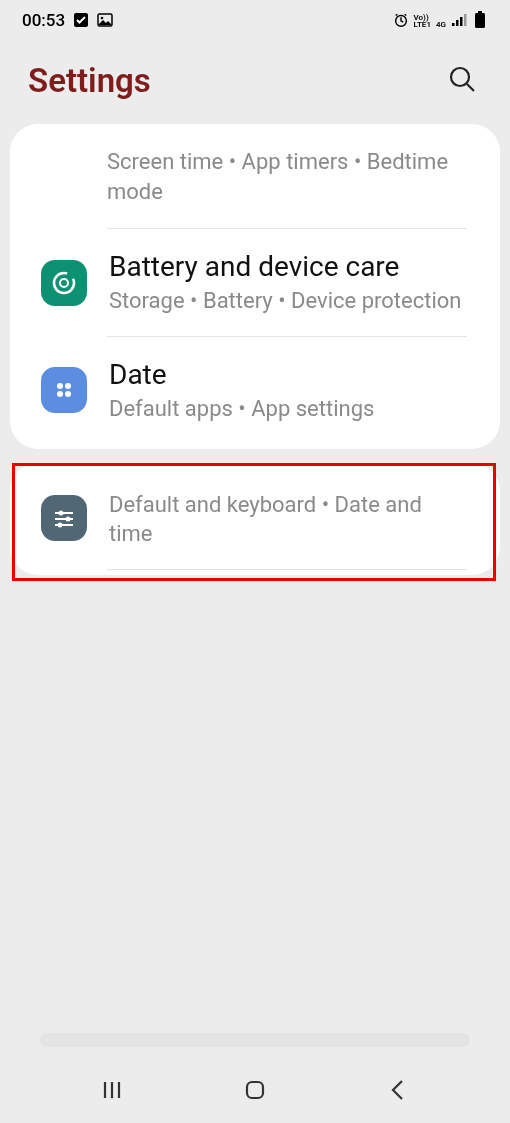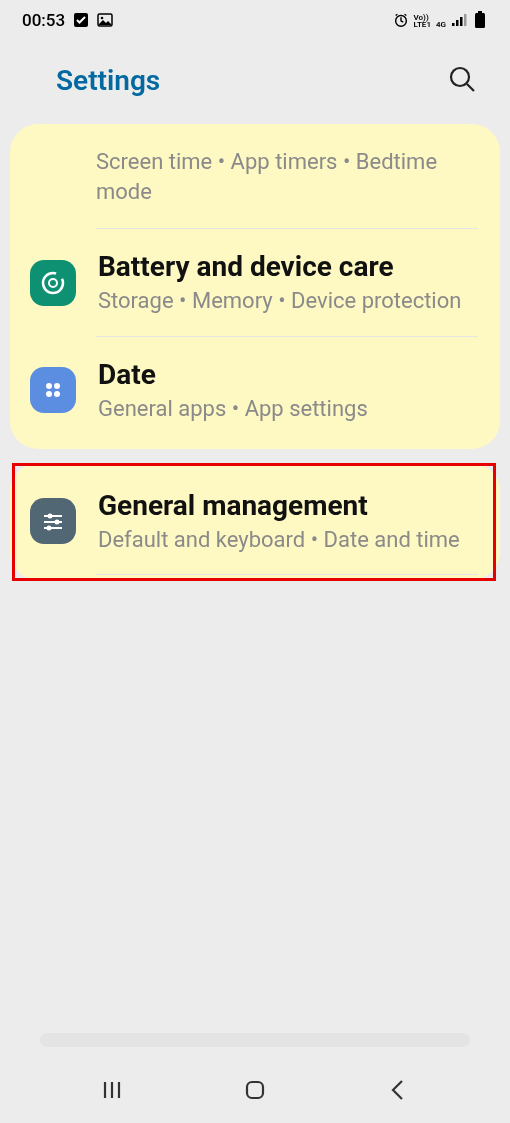--- a/index.html
+++ b/index.html
@@ -24,39 +24,38 @@
     .status-left { display: flex; align-items: center; gap: 8px; }
     .status-right { display: flex; align-items: flex-end; gap: 5px; }
     .status-icon { width: 16px; height: 16px; display: inline-flex; align-items: center; justify-content: center; }
     .header {
       padding: 20px 28px 24px 28px;
       display: flex;
       align-items: center;
       justify-content: space-between;
     }
     .header-title {
-      font-size: 28px;
+      font-size: 33px;
       font-weight: 600;
-      color: #0369a1;
-      margin-left: 28px;
+      color: #7f1d1d;
     }
     .search-btn {
       width: 40px;
       height: 40px;
       display: flex;
       align-items: center;
       justify-content: center;
       background: transparent;
       border: none;
     }
     .card {
-      background: #fef9c3;
+      background: #ffffff;
       border-radius: 28px;
       margin: 0 10px 14px 10px;
-      padding: 5px 0;
+      padding: 5px 11px;
     }
     .list-item {
       display: flex;
       align-items: center;
       padding: 20px 20px 20px 20px;
       gap: 22px;
     }
     .list-item-noicon {
       padding-left: 86px;
       display: block;
@@ -73,21 +72,21 @@
       justify-content: center;
       flex-shrink: 0;
     }
     .icon-teal { background: #0d9172; }
     .icon-blue { background: #5b8de0; }
     .icon-slate { background: #516773; }
     .icon-green { background: #128a3e; }
     .item-content { flex: 1; }
     .item-title {
       font-size: 28px;
-      font-weight: 700;
+      font-weight: 400;
       color: #111;
       line-height: 1.25;
     }
     .item-sub {
       font-size: 22px;
       color: #8a8a8a;
       line-height: 1.35;
       margin-top: 2px;
     }
     .divider {
@@ -203,54 +202,53 @@
   <div class="divider"></div>
   <div class="list-item">
     <div class="item-icon icon-teal">
       <svg width="26" height="26" viewBox="0 0 26 26">
           <circle cx="13" cy="13" r="10" stroke="#fff" stroke-width="2.5" fill="none" stroke-dasharray="50 8"></circle>
           <circle cx="13" cy="13" r="4" stroke="#fff" stroke-width="2" fill="none"></circle>
         </svg>
     </div>
     <div class="item-content">
       <div class="item-title">Battery and device care</div>
-      <div class="item-sub">Storage  •  Memory  •  Device protection</div>
+      <div class="item-sub">Storage  •  Battery  •  Device protection</div>
     </div>
   </div>
   <div class="divider"></div>
   <div class="list-item">
     <div class="item-icon icon-blue">
       <svg width="24" height="24" viewBox="0 0 24 24">
           <circle cx="8" cy="8" r="3" fill="#fff"></circle>
           <circle cx="16" cy="8" r="3" fill="#fff"></circle>
           <circle cx="8" cy="16" r="3" fill="#fff"></circle>
           <circle cx="16" cy="16" r="3" fill="#fff"></circle>
         </svg>
     </div>
     <div class="item-content">
       <div class="item-title">Date</div>
-      <div class="item-sub">General apps  •  App settings</div>
+      <div class="item-sub">Default apps  •  App settings</div>
     </div>
   </div>
 </div>
 
 <div class="card">
   <div class="list-item">
     <div class="item-icon icon-slate">
       <svg width="26" height="26" viewBox="0 0 26 26">
         <line x1="4" y1="8" x2="22" y2="8" stroke="#fff" stroke-width="2"></line>
           <circle cx="10" cy="8" r="2.5" fill="#fff"></circle>
         <line x1="4" y1="14" x2="22" y2="14" stroke="#fff" stroke-width="2"></line>
           <circle cx="17" cy="14" r="2.5" fill="#fff"></circle>
         <line x1="4" y1="20" x2="22" y2="20" stroke="#fff" stroke-width="2"></line>
           <circle cx="9" cy="20" r="2.5" fill="#fff"></circle>
       </svg>
     </div>
     <div class="item-content">
-      <div class="item-title">General management</div>
       <div class="item-sub">Default and keyboard  •  Date and time</div>
     </div>
   </div>
   <div class="divider"></div>
 </div>
 
 <div id="hl" class="highlight" style="top: 463px; left: 12px; width: 484px; height: 118px;"></div>
 
 <div class="bottom-scroll"></div>
 

